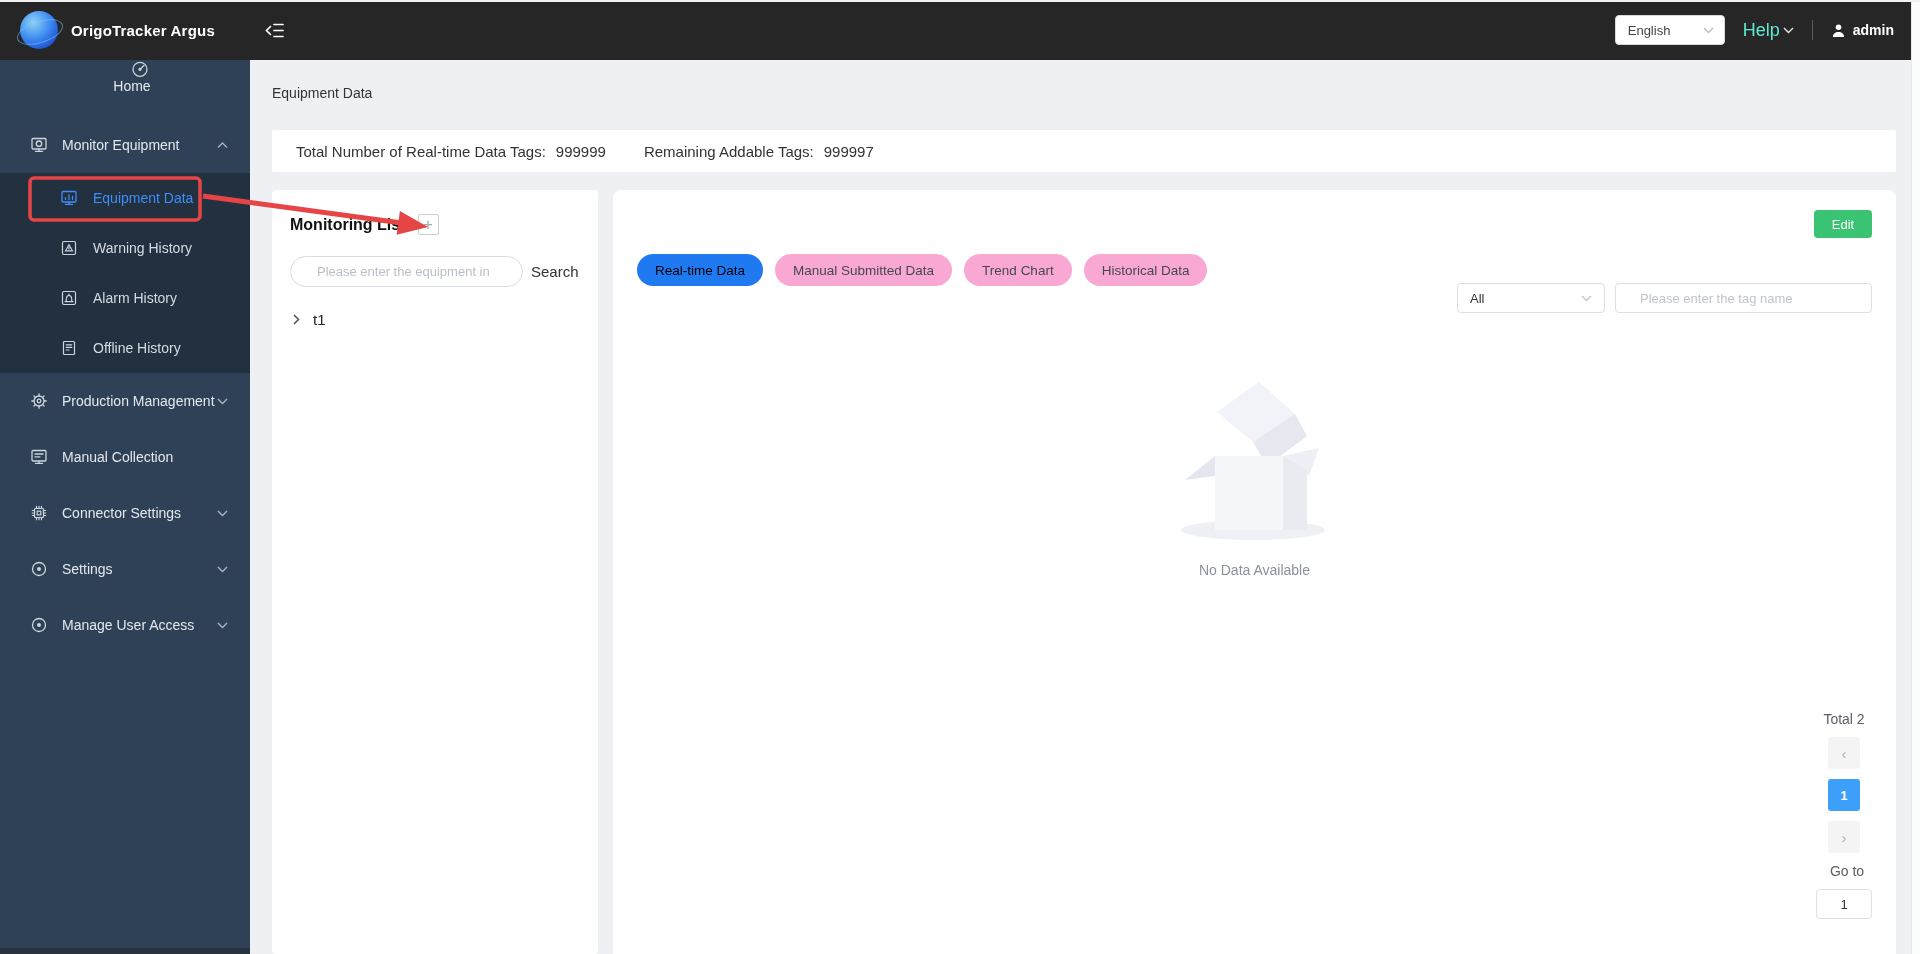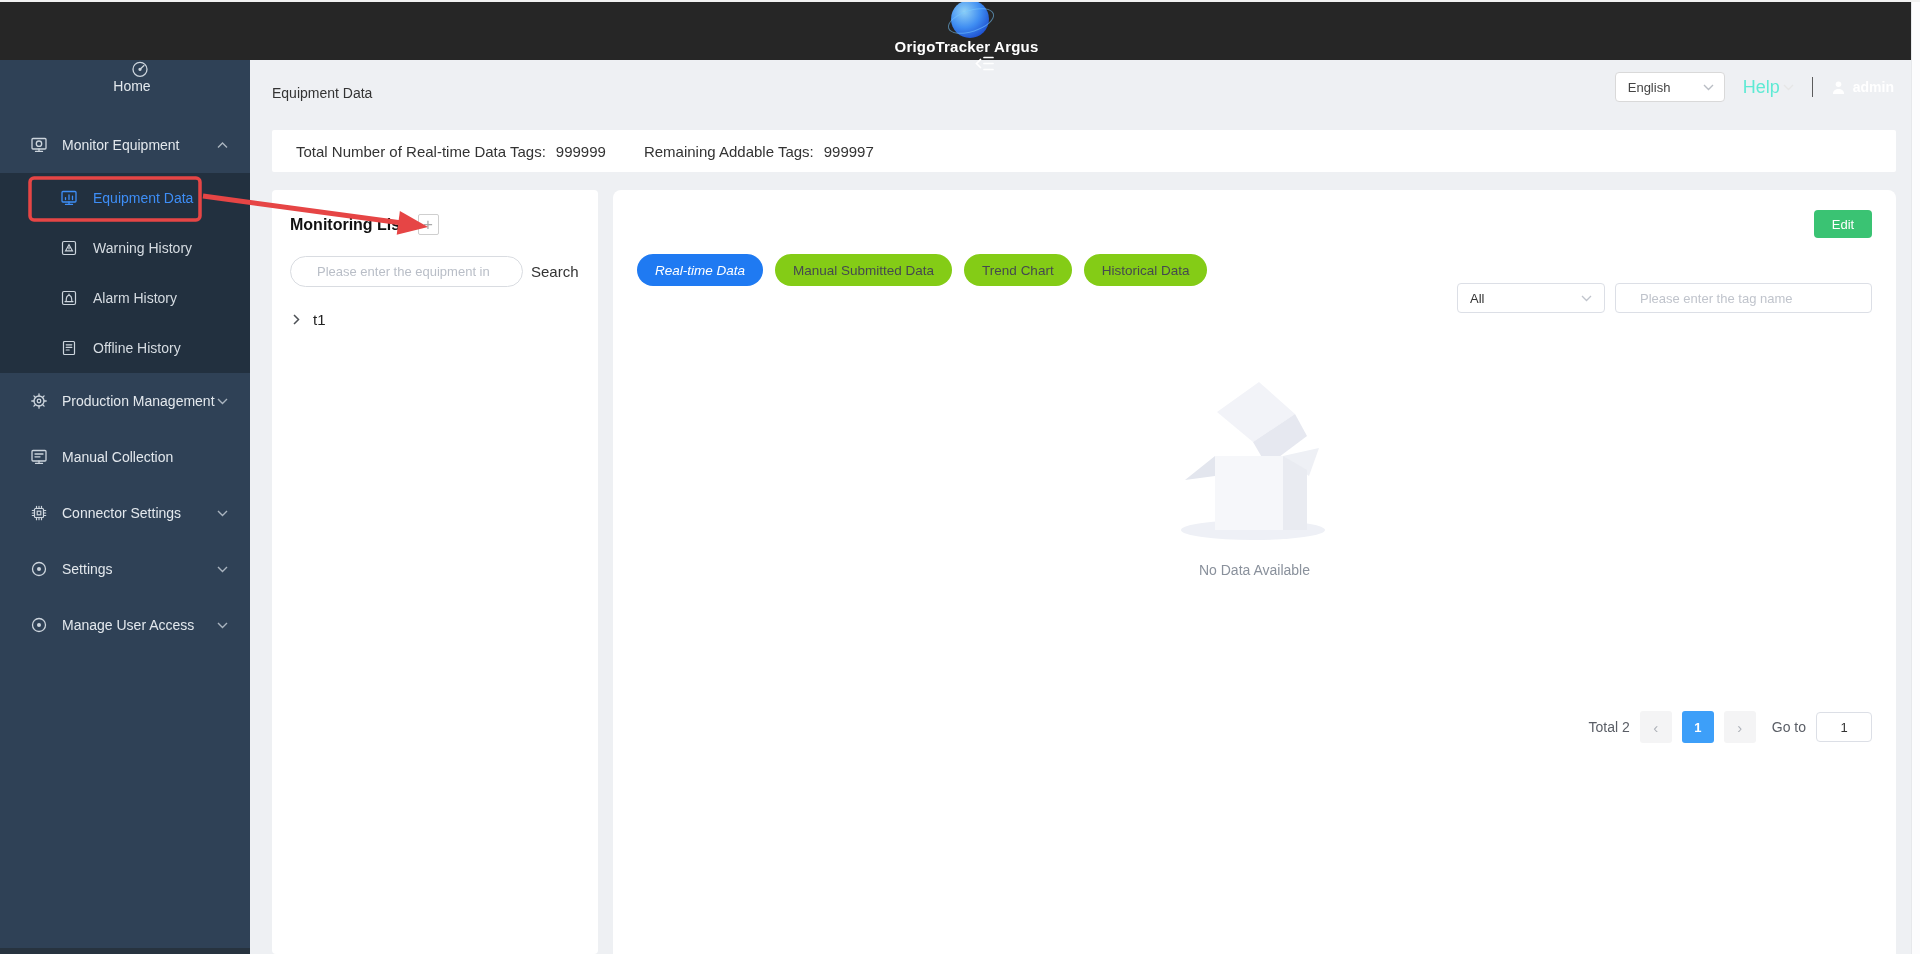--- a/index.html
+++ b/index.html
@@ -1,21 +1,21 @@
 <!DOCTYPE html>
 <html><head>
 <meta charset="utf-8">
 <style>
   * { margin:0; padding:0; box-sizing:border-box; }
   html,body { width:1920px; height:954px; overflow:hidden; }
   body { font-family:"Liberation Sans","DejaVu Sans",sans-serif; background:#eef0f3; }
   .page { position:relative; width:1920px; height:954px; overflow:hidden; }
 
   
-  .topbar { position:absolute; top:0; left:0; width:1920px; height:60px; background:#262626; display:flex; align-items:center; z-index:20;flex-direction:column; }
+  .topbar { position:absolute; top:0; left:0; width:1920px; height:60px; background:#262626; display:flex; align-items:center; z-index:20; }
   .top-edge { position:absolute; top:0; left:0; right:0; height:2px; background:#f1f1f1; z-index:60; }
   .logo { width:38px; height:38px; margin-left:20px; border-radius:50%;
           background:radial-gradient(circle at 35% 30%, #8fd0f6 0%, #3f8df2 45%, #1d4fd0 80%, #143a9e 100%);
           position:relative; flex:0 0 auto; }
   .logo::after { content:""; position:absolute; left:-4px; top:10px; width:46px; height:20px; border:1.5px solid rgba(120,200,255,.55); border-radius:50%; transform:rotate(-18deg); }
   .app-title { color:#fff; font-weight:bold; font-size:15px; margin-left:13px; letter-spacing:.2px; }
   .collapse-btn { margin-left:50px; cursor:pointer; display:flex; align-items:center; }
   .topbar-right { margin-left:auto; display:flex; align-items:center; gap:18px; padding-right:26px; }
   .lang-select { width:110px; height:30px; background:#fff; border:1px solid #d9d9d9; border-radius:4px; display:flex; align-items:center; justify-content:space-between; padding:0 10px 0 12px; font-size:13px; color:#444; cursor:pointer; }
   .help { color:#5eead4; font-size:18px; display:flex; align-items:center; gap:3px; cursor:pointer; }
@@ -49,31 +49,31 @@
   .search-row { display:flex; align-items:center; margin-top:21px; }
   .search-input { width:233px; height:31px; border:1px solid #d9dce1; border-radius:16px; padding:0 14px 0 26px; font-size:13px; color:#333; outline:none; background:#fff; }
   .search-input::placeholder { color:#b9bec7; }
   .search-lbl { margin-left:8px; font-size:15px; color:#333; cursor:pointer; }
   .tree-row { display:flex; align-items:center; margin-top:24px; gap:13px; padding-left:3px; cursor:pointer; }
   .tree-row .tlabel { font-size:15px; color:#222; font-weight:500; }
 
   .panel-right { position:absolute; left:363px; top:130px; width:1283px; height:904px; background:#fff; border-radius:8px; }
   .edit-btn { position:absolute; top:20px; right:24px; width:58px; height:28px; background:#3ac373; color:#fff; font-size:13px; border:none; border-radius:4px; cursor:pointer; }
   .tabs { position:absolute; left:24px; top:64px; display:flex; gap:12px; }
-  .tab { height:32px; padding:0 18px; border-radius:16px; background:#84cc16; color:#45494f; font-size:13.5px; display:flex; align-items:center; cursor:pointer; white-space:nowrap; }
-  .tab.active { background:#1f7af2; color:#ffffff;font-style:italic; }
+  .tab { height:32px; padding:0 18px; border-radius:16px; background:#f9a8d4; color:#45494f; font-size:13.5px; display:flex; align-items:center; cursor:pointer; white-space:nowrap; }
+  .tab.active { background:#1f7af2; color:#000000; }
   .filter-row { position:absolute; top:93px; right:24px; display:flex; gap:10px; }
   .all-select { width:148px; height:30px; border:1px solid #dcdfe6; border-radius:4px; background:#fff; display:flex; align-items:center; justify-content:space-between; padding:0 12px; font-size:13px; color:#333; cursor:pointer; }
   .tag-input { width:257px; height:30px; border:1px solid #dcdfe6; border-radius:4px; padding:0 24px; font-size:13px; color:#333; outline:none; }
   .tag-input::placeholder { color:#c0c4cc; }
 
   .empty-wrap { position:absolute; left:50%; top:188px; transform:translateX(-50%); text-align:center; }
   .empty-text { margin-top:10px; font-size:14px; color:#8a919c; }
 
-  .pagination { position:absolute; right:24px; top:521px; display:flex; align-items:center; gap:10px; font-size:14px; color:#5a5e66; }
+  .pagination { position:absolute; right:24px; top:521px; display:flex; align-items:center; gap:10px; font-size:14px; color:#5a5e66;flex-direction:column; }
   .pg-btn { width:32px; height:32px; border-radius:3px; background:#f4f4f5; color:#aeb2b9; display:flex; align-items:center; justify-content:center; font-size:15px; cursor:pointer; }
   .pg-cur { width:32px; height:32px; border-radius:3px; background:#3d9ff9; color:#fff; display:flex; align-items:center; justify-content:center; font-size:13px; font-weight:bold; cursor:pointer; }
   .goto-lbl { margin-left:6px; }
   .goto-input { width:56px; height:30px; border:1px solid #dcdfe6; border-radius:4px; text-align:center; font-size:13px; color:#333; outline:none; }
 
   
   .annotation { position:absolute; top:0; left:0; width:1920px; height:954px; z-index:40; pointer-events:none; }
 
   .scroll-strip { position:absolute; top:0; right:0; width:9px; height:954px; background:#fcfcfd; border-left:1px solid #e6e8eb; z-index:55; }
 </style>

